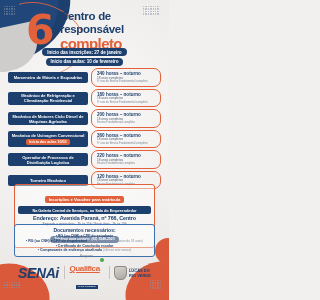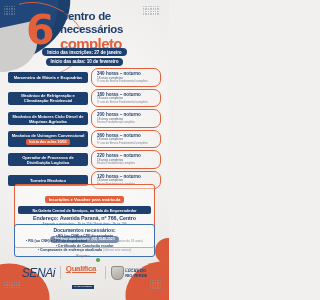--- a/index.html
+++ b/index.html
@@ -128,21 +128,21 @@
   .docs .dt{font-size:5px;font-weight:bold;color:#1d3f6e;line-height:6px;margin-bottom:1.4px;}
   .docs li{
     list-style:none;font-size:3.5px;line-height:4.6px;color:#1d3f6e;font-weight:bold;
   }
   .docs li .note{color:#8a93a0;font-weight:normal;font-size:3.1px;}
   .docs ul{margin:0;padding:0;}
 
   
   .footer{position:absolute;left:0;bottom:10px;width:169px;
           display:flex;align-items:center;justify-content:center;gap:5px;}
-  .logo-senai{font-size:12px;font-weight:normal;color:#1d3f6e;font-style:italic;letter-spacing:-.4px;}
+  .logo-senai{font-size:14px;font-weight:bold;color:#1d3f6e;font-style:italic;letter-spacing:-.4px;}
   .divider{width:.7px;height:13px;background:#c6c4c2;}
   .logo-qual{text-align:center;line-height:1;}
   .logo-qual .q1{font-size:3px;color:#6b7683;}
   .logo-qual .q2{font-size:8px;font-weight:bold;color:#e2613a;letter-spacing:-.4px;text-decoration:underline;}
   .logo-qual .q3{font-size:2.4px;color:#fff;background:#1d3f6e;padding:.6px 2px;display:inline-block;margin-top:.5px;}
   .logo-qual .leaf{display:inline-block;width:4px;height:4px;border-radius:50%;background:#4aa64a;vertical-align:top;}
   .logo-city{display:flex;align-items:center;gap:1.5px;}
   .brasao{width:11px;height:12px;border-radius:3px 3px 45% 45%;
           background:linear-gradient(160deg,#d8d5d0,#a9a6a0);border:.6px solid #8d8a85;}
   .logo-city .ct{line-height:1;text-align:left;}
@@ -258,21 +258,21 @@
       <i style="left: 2.4px; top: 7.2px;"></i>
       <i style="left: 4.8px; top: 7.2px;"></i>
       <i style="left: 7.2px; top: 7.2px;"></i>
       <i style="left: 9.6px; top: 7.2px;"></i>
     </div>
 
   <div class="header">
     <div class="big6">6</div>
     <div class="htext">
       <div class="h1">Centro de</div>
-      <div class="h2">necessários</div>
+      <div class="h2">responsável</div>
       <div class="h3">completo</div>
     </div>
   </div>
 
   <div class="pills">
     <span class="pill">Início das inscrições: 27 de janeiro</span>
     <span class="pill">Início das aulas: 10 de fevereiro</span>
   </div>
 
   <div class="courses" id="courses">

